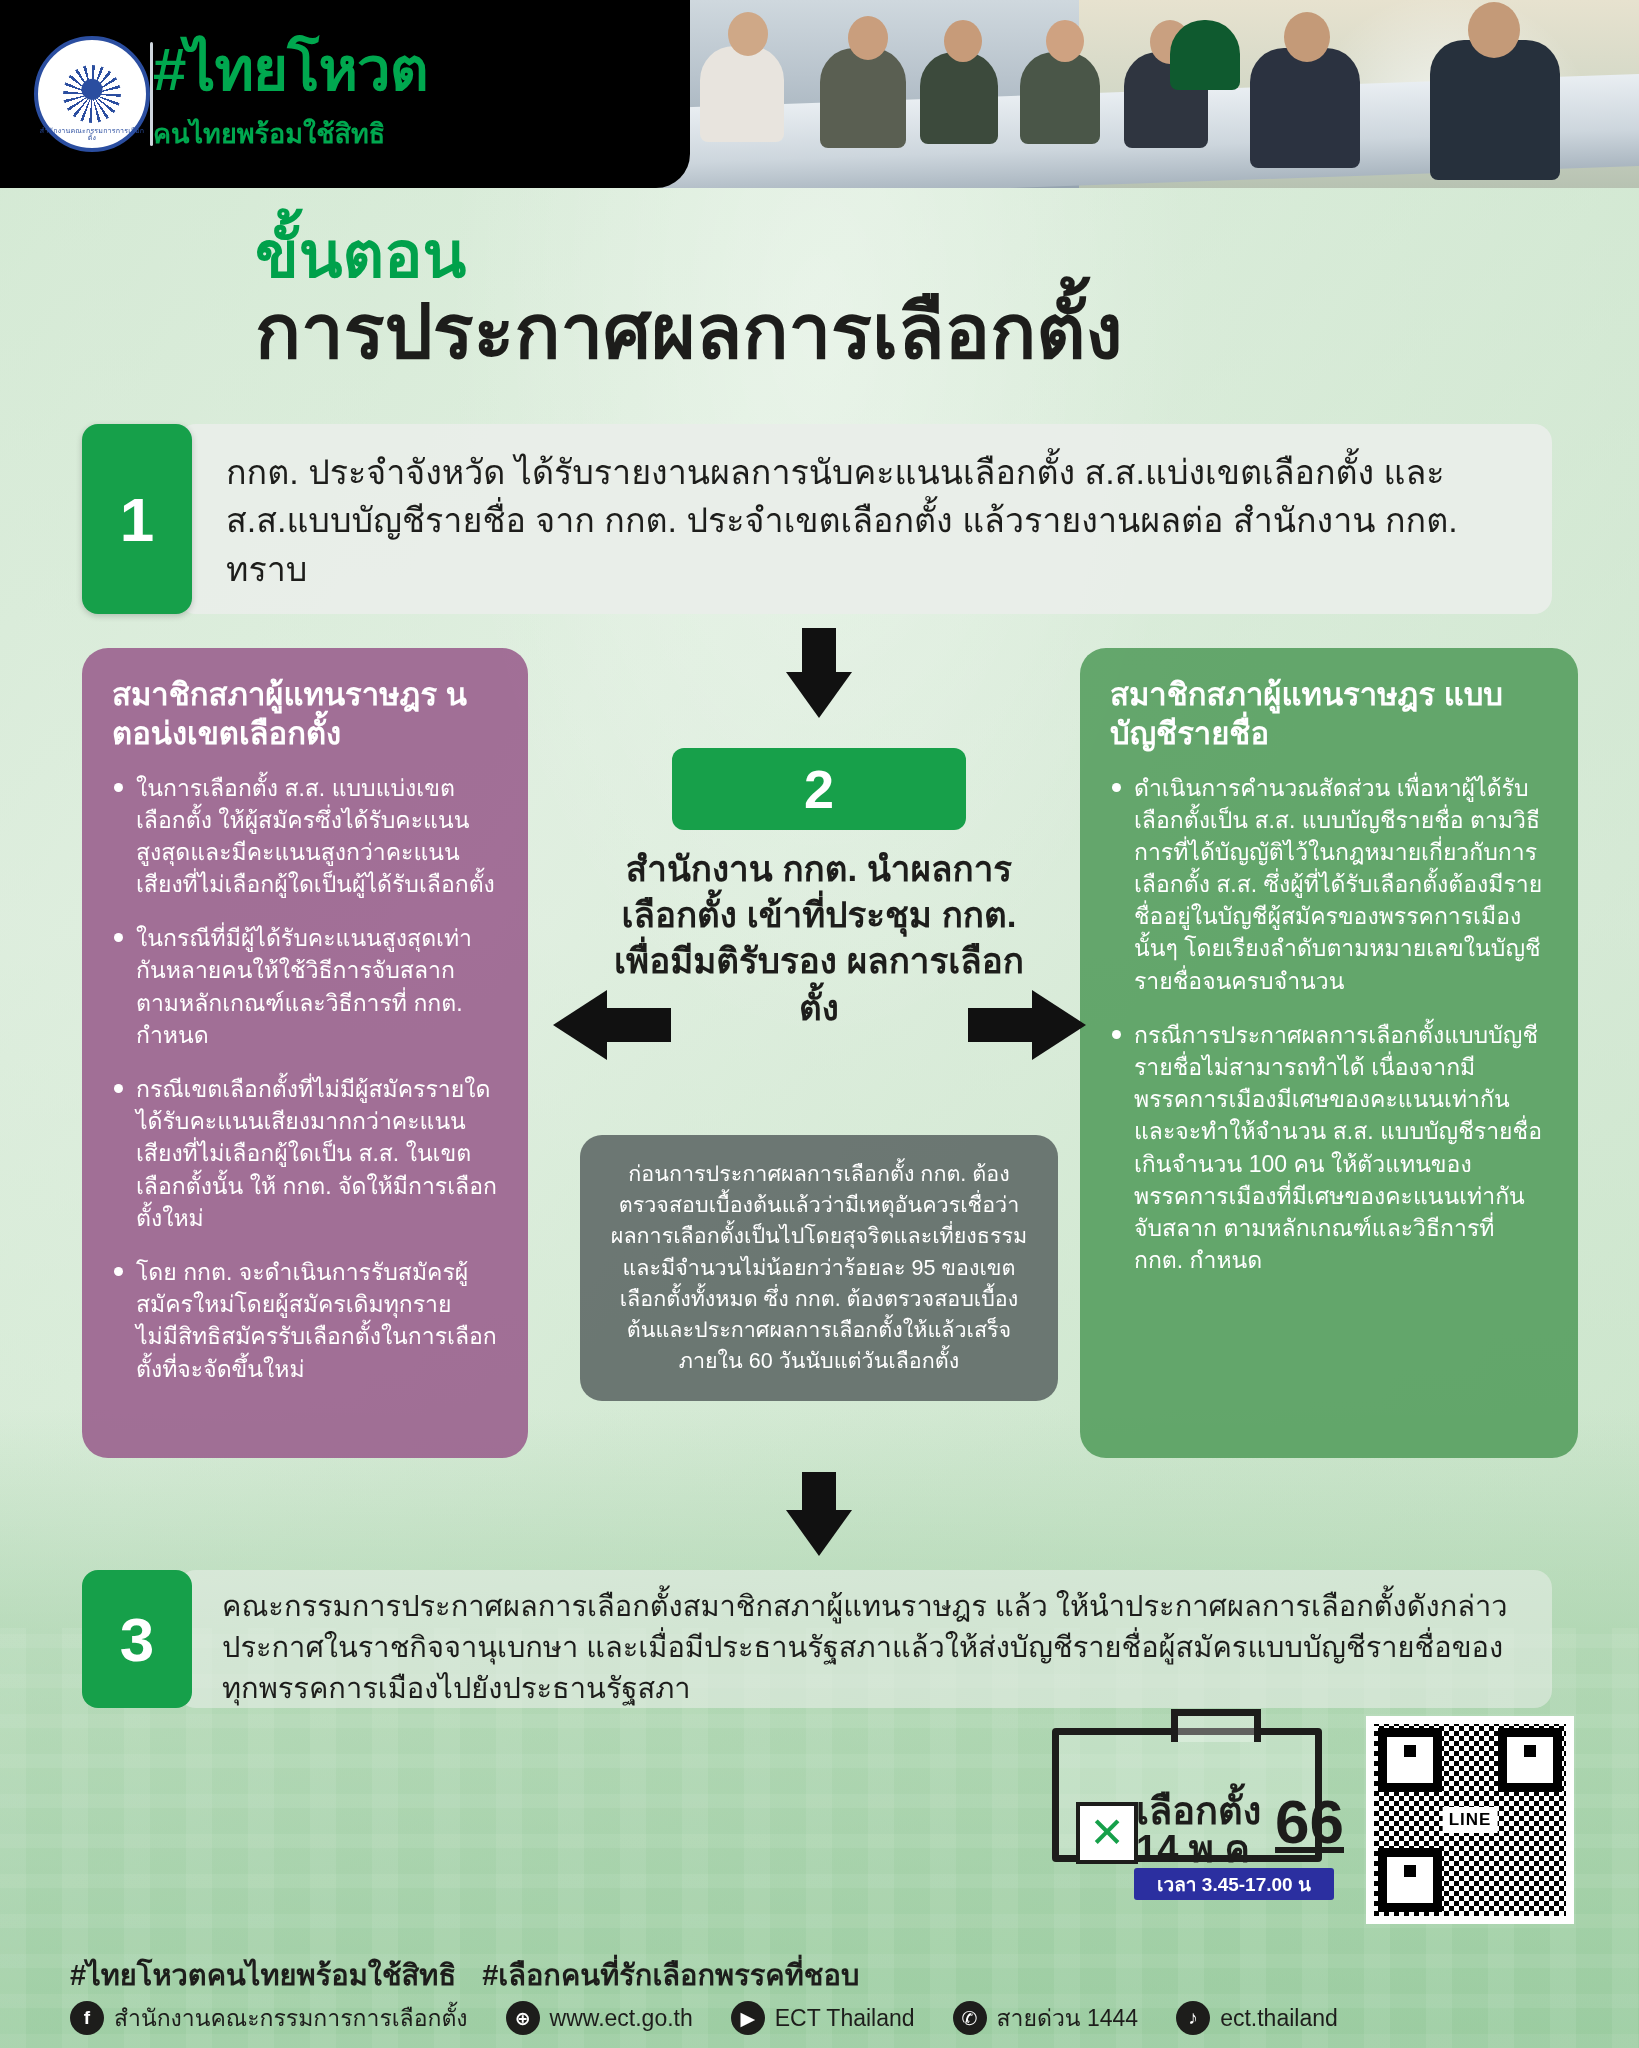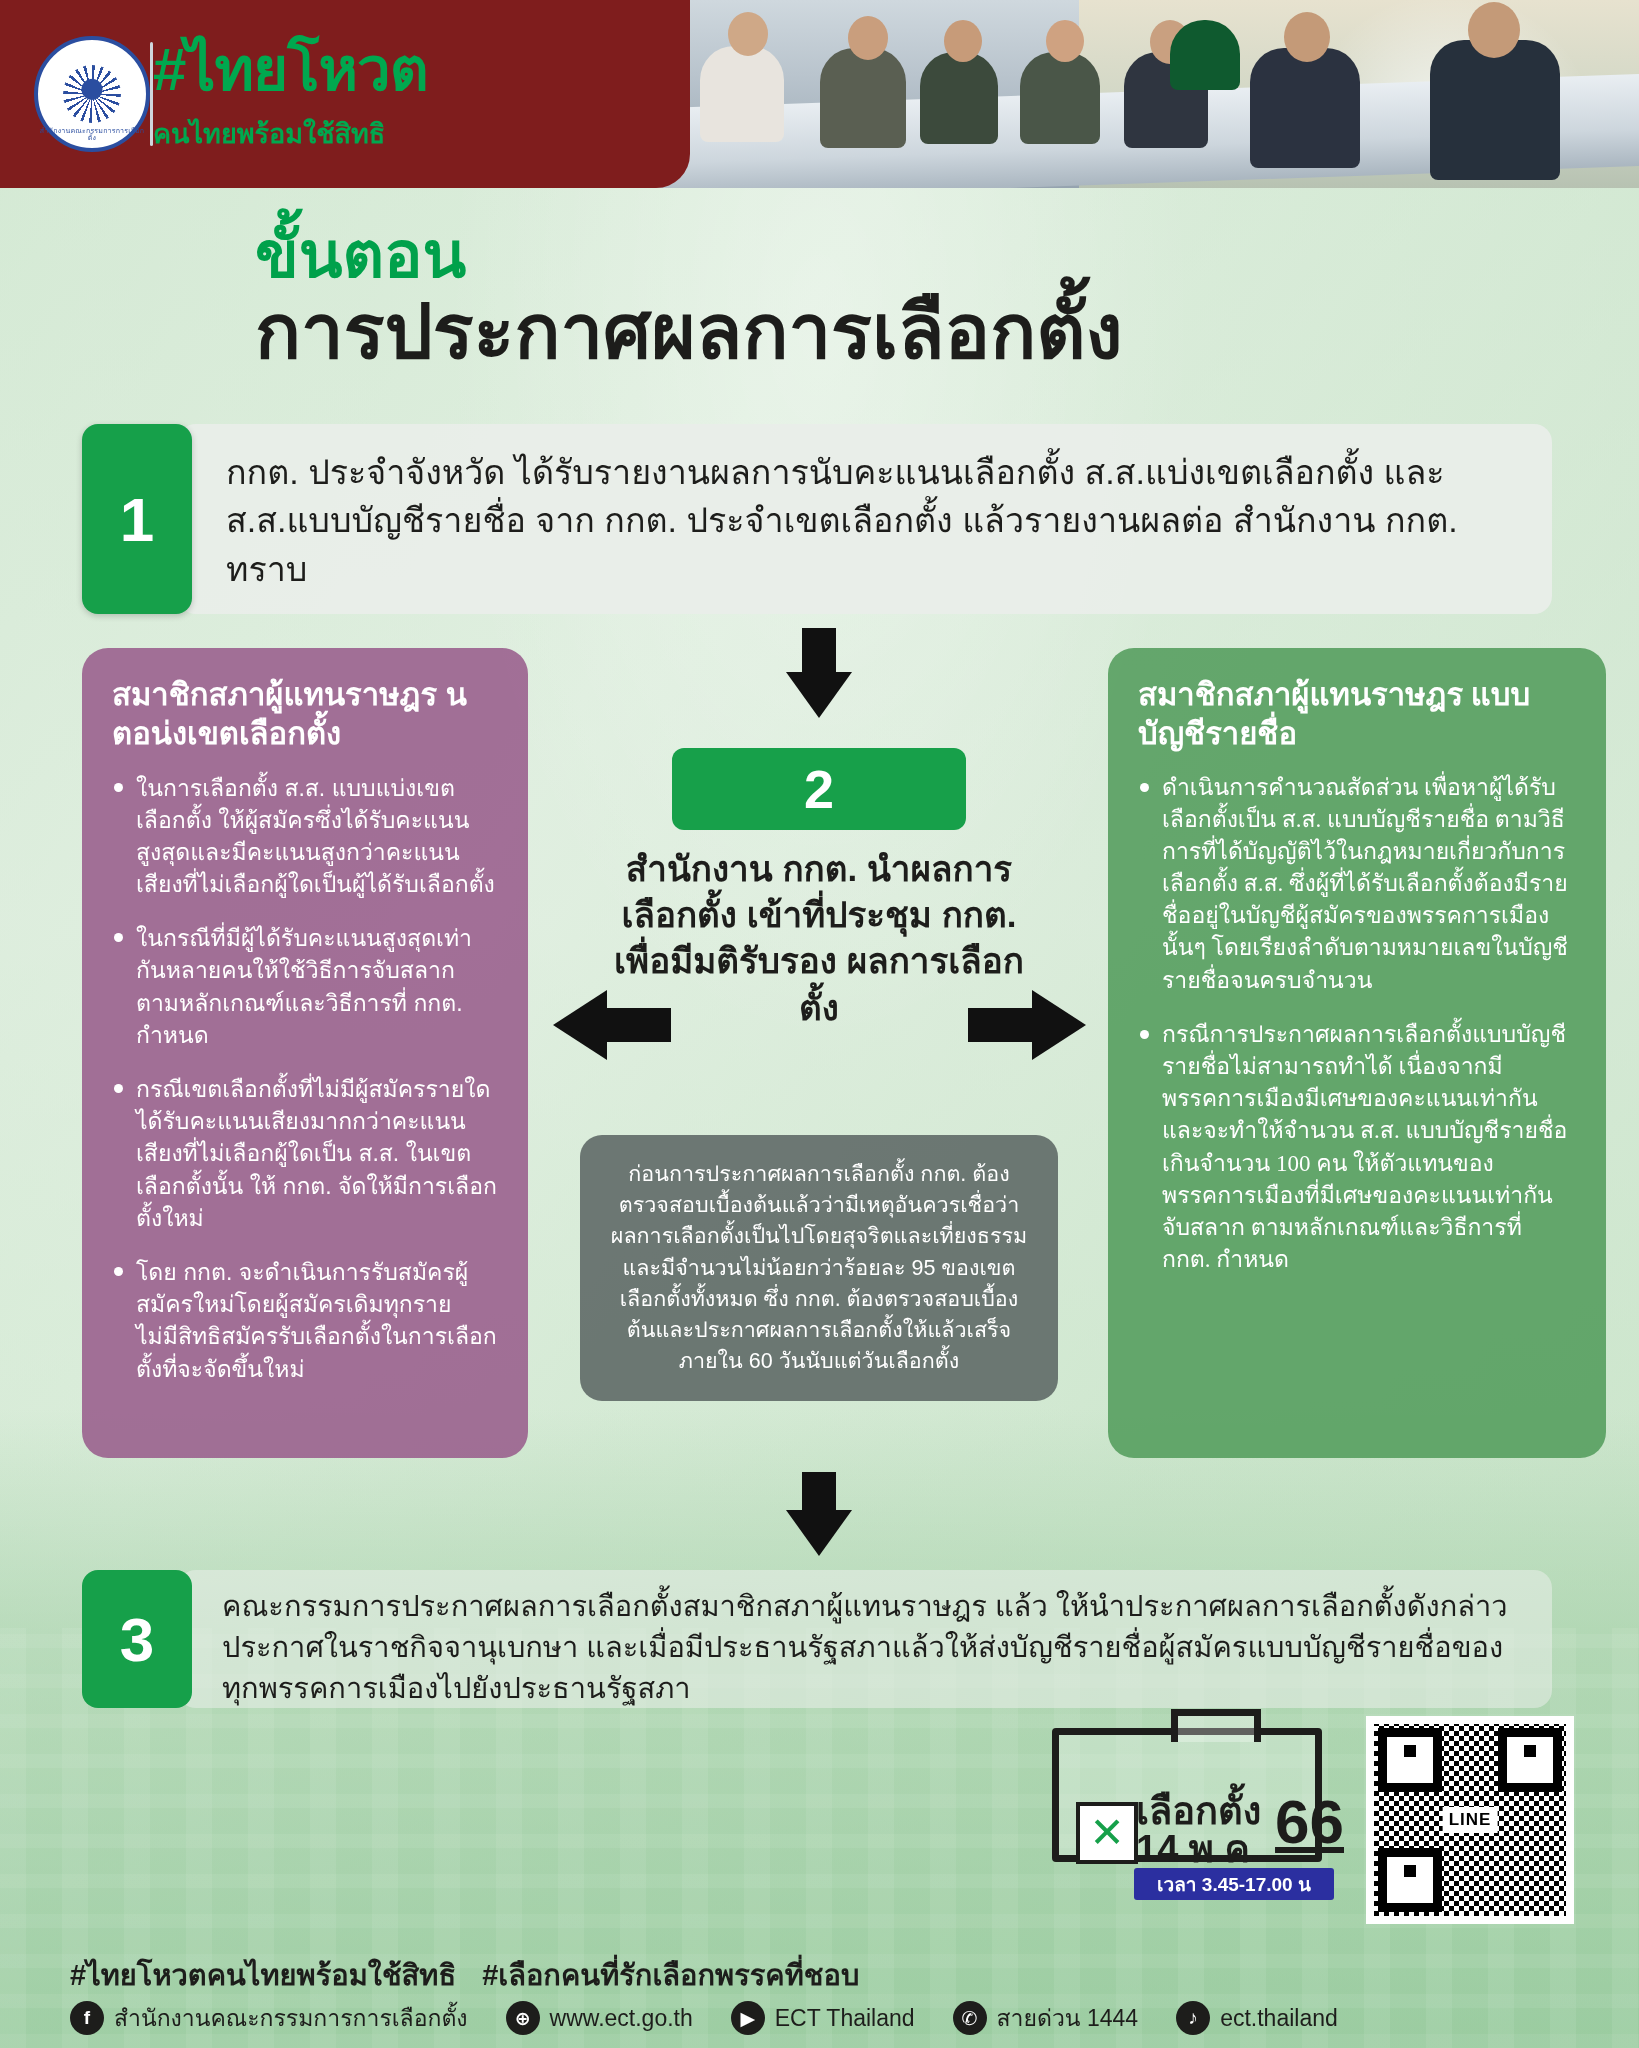--- a/index.html
+++ b/index.html
@@ -58,21 +58,21 @@
     position:absolute;left:380px;bottom:0;width:1259px;height:92px;
     background:linear-gradient(180deg,#e9eef2 0%,#cdd6dd 60%,#aab6c0 100%);
     transform:skewY(-2deg);
   }
   .person{position:absolute;bottom:20px;border-radius:34px 34px 8px 8px;}
   .head{position:absolute;border-radius:50%;}
 
   
   .logo-card{
     position:absolute;left:0;top:0;width:690px;height:188px;
-    background:#7f1d1d;border-bottom-right-radius:34px;
+    background:#000000;border-bottom-right-radius:34px;
     display:flex;align-items:center;padding-left:34px;box-sizing:border-box;
   }
   .ect-seal{
     width:108px;height:108px;border-radius:50%;
     border:4px solid #2b4ea0;
     display:flex;align-items:center;justify-content:center;flex-direction:column;
     color:#2b4ea0;font-size:9px;text-align:center;line-height:1.1;
     background:#fff;flex:0 0 auto;position:relative;
   }
   .ect-seal .garuda{
@@ -172,23 +172,22 @@
 
   
   .panel{
     position:absolute;border-radius:26px;padding:28px 30px;box-sizing:border-box;color:#fff;
   }
   .panel-left{
     left:82px;top:648px;width:446px;min-height:810px;
     background:rgba(153,93,140,.88);
   }
   .panel-right{
-    left:1108px;top:648px;width:498px;min-height:810px;
+    left:1080px;top:648px;width:498px;min-height:810px;
     background:rgba(86,158,95,.9);
-    font-family:Liberation Serif, serif;
   }
   .panel-h{
     font-size:31px;font-weight:bold;line-height:1.25;margin-bottom:18px;
   }
   .bullets{list-style:none;margin:0;padding:0;}
   .bullets li{
     position:relative;padding-left:24px;margin-bottom:22px;
     font-size:23px;line-height:1.4;
   }
   .bullets li:before{

